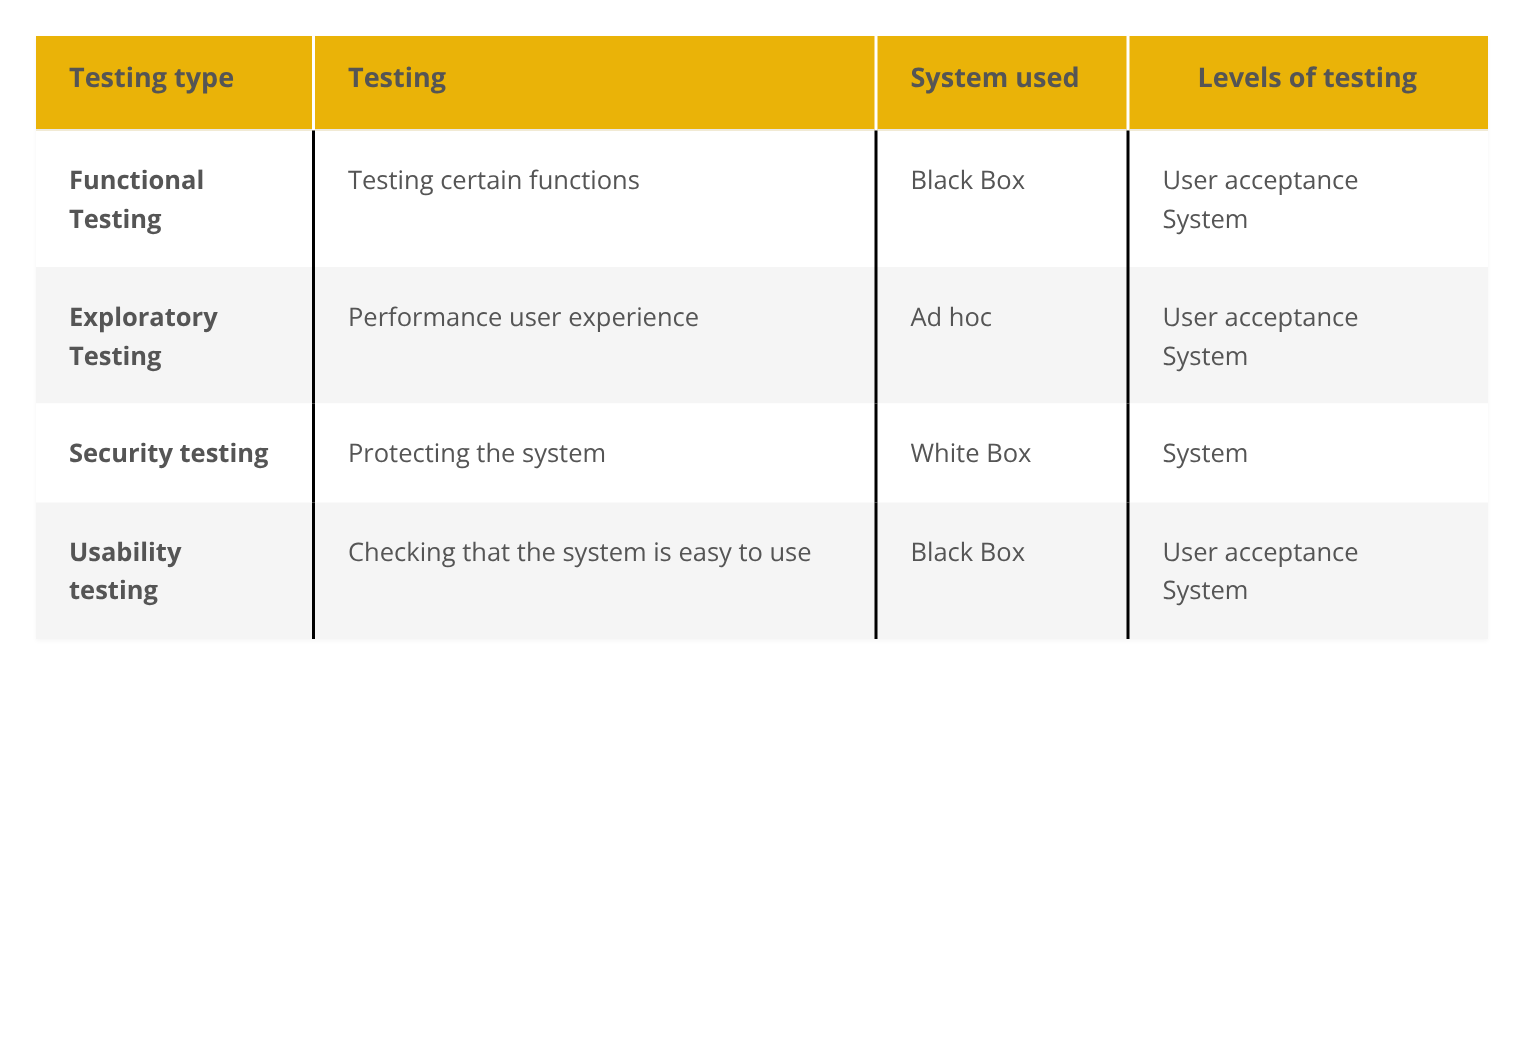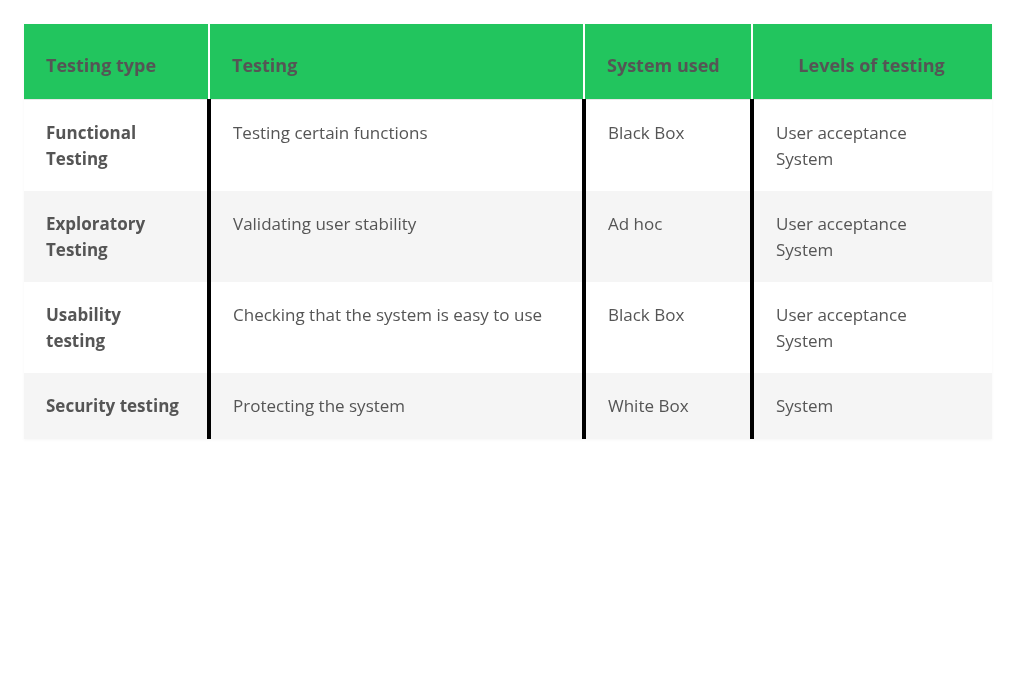--- a/index.html
+++ b/index.html
@@ -18,39 +18,39 @@
     .table-wrapper {
       width: 968px;
       box-shadow: 0 1px 3px rgba(0,0,0,0.04);
     }
     table {
       width: 100%;
       border-collapse: collapse;
       table-layout: fixed;
     }
     thead th {
-      background: #22c55e;
+      background: #eab308;
       color: #555555;
       font-weight: 700;
       text-align: left;
-      padding: 28px 24px 20px 22px;
+      padding: 15px 24px 20px 22px;
       vertical-align: top;
       border-bottom: 1px solid #e8e8e8;
       border-right: 2px solid #ffffff;
       font-size: 18px;
     }
     thead th:last-child {
       border-right: none;
       text-align: center;
     }
     tbody td {
       padding: 20px 24px 20px 22px;
       vertical-align: top;
       color: #555555;
-      border-right: 4px solid #000000;
+      border-right: 2px solid #000000;
     }
     tbody td:last-child {
       border-right: none;
     }
     tbody tr {
       border-bottom: none;
     }
     tbody tr:nth-child(odd) td {
       background: #ffffff;
     }
@@ -93,39 +93,39 @@
           <td>Functional Testing</td>
           <td>Testing certain functions</td>
           <td>Black Box</td>
           <td>
             <span class="levels-line">User acceptance</span>
             <span class="levels-line">System</span>
           </td>
         </tr>
         <tr>
           <td>Exploratory Testing</td>
-          <td>Validating user stability</td>
+          <td>Performance user experience</td>
           <td>Ad hoc</td>
-          <td>
-            <span class="levels-line">User acceptance</span>
-            <span class="levels-line">System</span>
-          </td>
-        </tr>
-        <tr>
-          <td>Usability testing</td>
-          <td>Checking that the system is easy to use</td>
-          <td>Black Box</td>
           <td>
             <span class="levels-line">User acceptance</span>
             <span class="levels-line">System</span>
           </td>
         </tr>
         <tr>
           <td>Security testing</td>
           <td>Protecting the system</td>
           <td>White Box</td>
           <td>
             <span class="levels-line">System</span>
           </td>
         </tr>
+        <tr>
+          <td>Usability testing</td>
+          <td>Checking that the system is easy to use</td>
+          <td>Black Box</td>
+          <td>
+            <span class="levels-line">User acceptance</span>
+            <span class="levels-line">System</span>
+          </td>
+        </tr>
       </tbody>
   </table>
 </div>
 
 </body></html>

